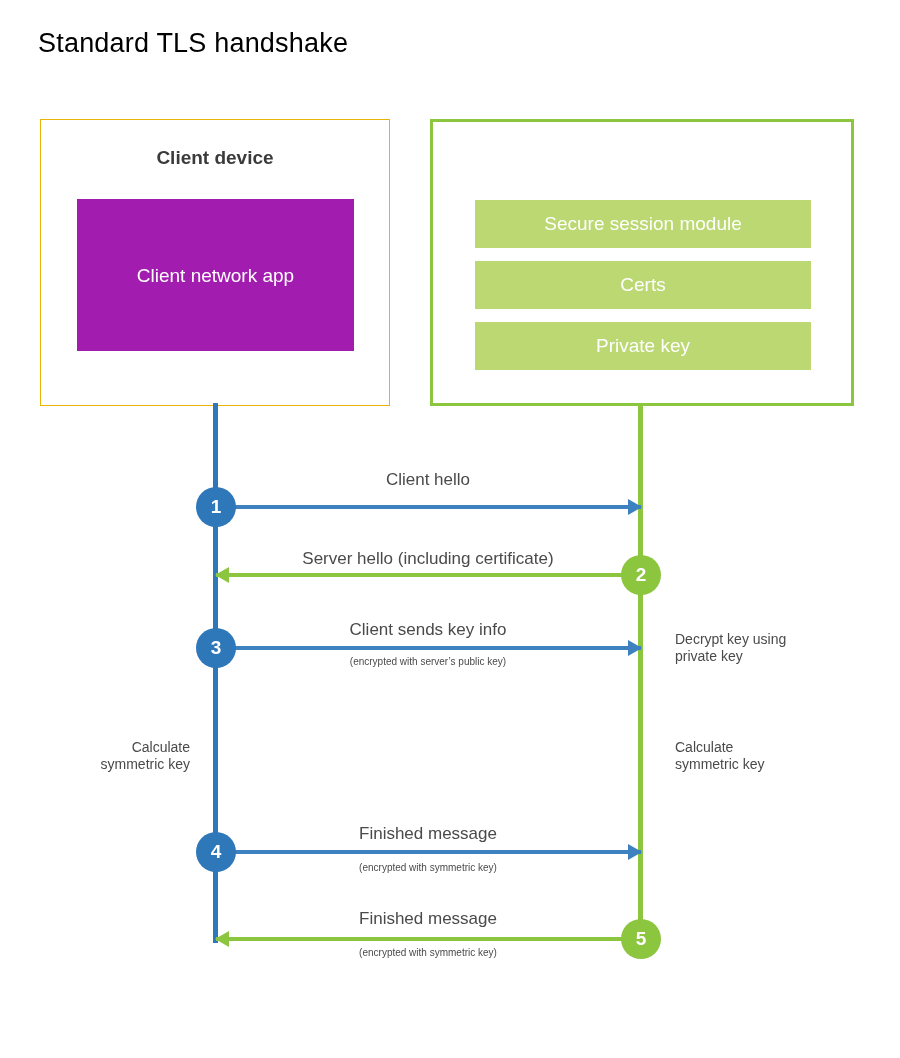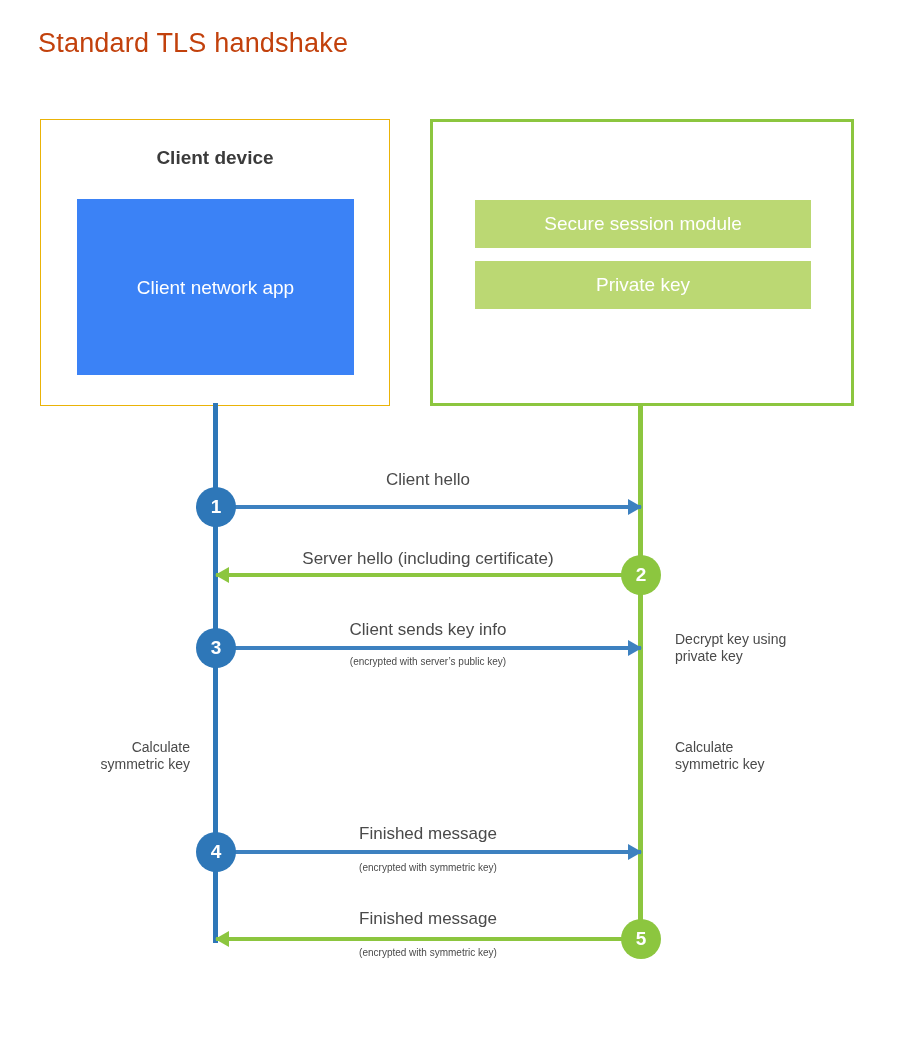--- a/index.html
+++ b/index.html
@@ -19,21 +19,21 @@
     overflow: hidden;
   }
 
   
   .diagram-title {
     position: absolute;
     left: 38px;
     top: 28px;
     font-size: 27px;
     font-weight: 400;
-    color: #c2410c;
+    color: #000000;
     letter-spacing: 0.2px;
     white-space: nowrap;
   }
 
   
   .party-box {
     position: absolute;
     background: #ffffff;
     box-sizing: border-box;
   }
@@ -59,22 +59,22 @@
     text-align: center;
     font-size: 19px;
     font-weight: bold;
     color: #3b3b3b;
   }
   .client-app-block {
     position: absolute;
     left: 36px;
     top: 79px;
     width: 277px;
-    height: 176px;
-    background: #3b82f6;
+    height: 152px;
+    background: #a21caf;
     color: #ffffff;
     font-size: 19px;
     line-height: 27px;
     display: flex;
     align-items: center;
     justify-content: center;
     text-align: center;
     padding: 0 0;
     box-sizing: border-box;
   }
@@ -197,20 +197,21 @@
   <div class="diagram-title">Standard TLS handshake</div>
 
   <div class="party-box client">
     <div class="party-title">Client device</div>
     <div class="client-app-block">Client network app</div>
   </div>
 
   <div class="party-box server">
     <div class="server-bars">
       <div class="server-bar">Secure session module</div>
+      <div class="server-bar">Certs</div>
       <div class="server-bar">Private key</div>
     </div>
   </div>
 
   <div class="lifeline client-life"></div>
   <div class="lifeline server-life"></div>
 
   <div class="msg-label" style="left:228px; top:470px; width:400px;">Client hello</div>
   <div class="arrow to-right blue" style="left:228px; top:497px; width:413px;">
     <div class="shaft"></div>

